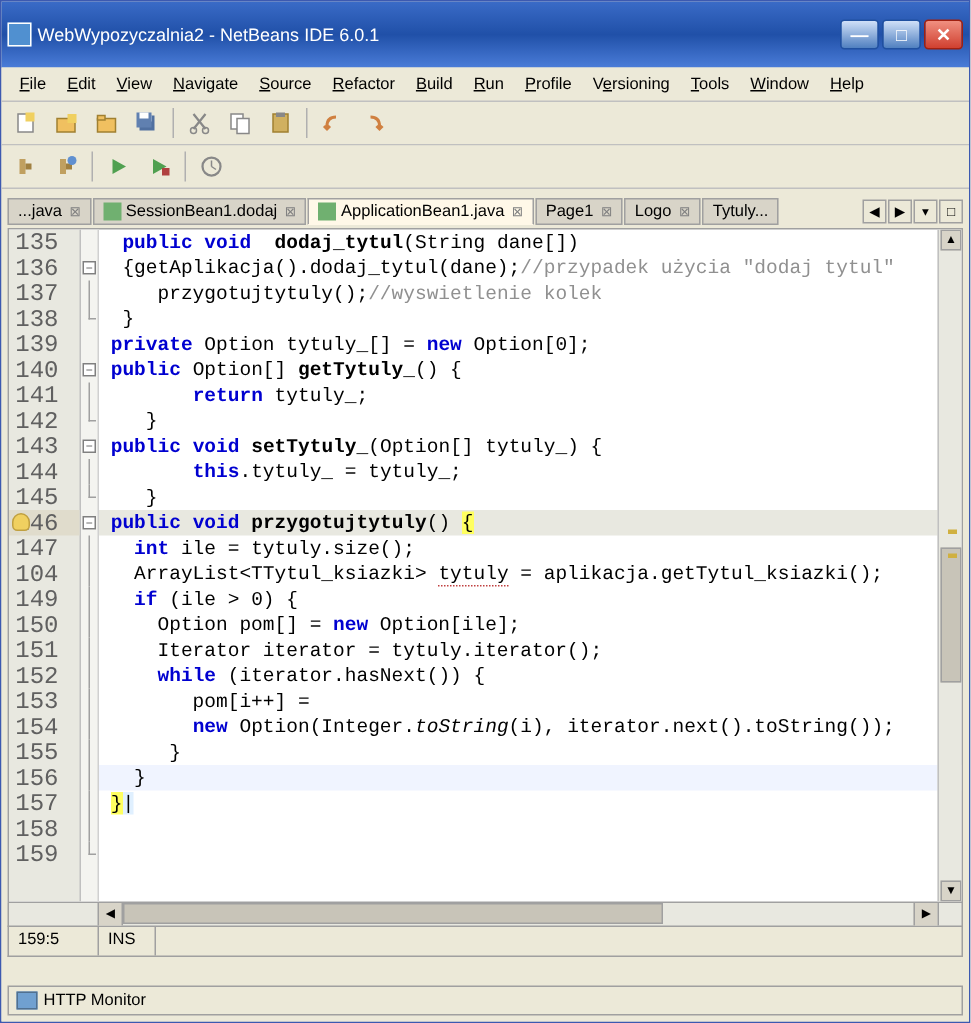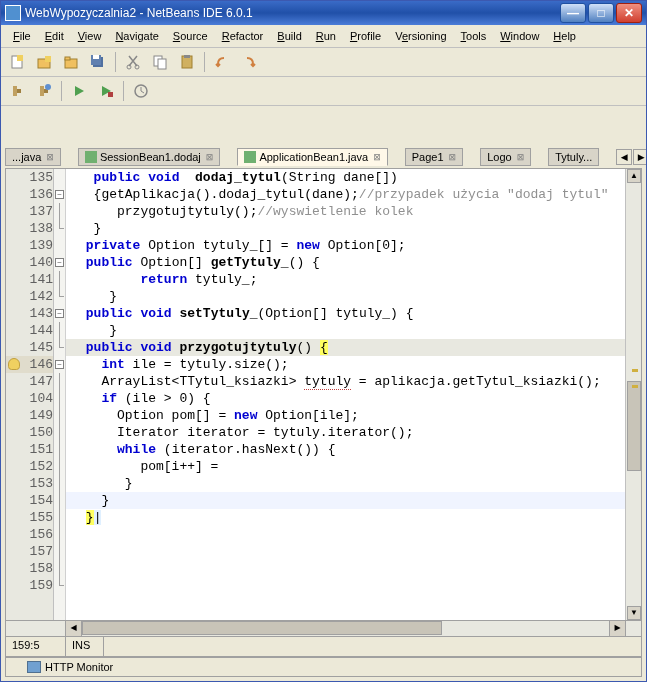--- a/index.html
+++ b/index.html
@@ -1,45 +1,45 @@
 <!DOCTYPE html>
 <html><head>
 <meta charset="utf-8">
 <style>
 * { margin: 0; padding: 0; box-sizing: border-box; }
 body { font-family: "Segoe UI", Tahoma, sans-serif; font-size: 11px; background: #d4d0c8; width: 647px; height: 682px; overflow: hidden; }
 .window { border: 1px solid #3c59b0; background: #ece9d8; height: 100%; display: flex; flex-direction: column; }
-.titlebar { background: linear-gradient(to bottom, #3a6bc7 0%, #2050a8 50%, #4a7cd8 100%); height: 24px; display: flex; align-items: center; padding: 0 4px; color: white; }
+.titlebar { background: linear-gradient(to bottom, #3a6bc7 0%, #2050a8 50%, #4a7cd8 100%); height: 44px; display: flex; align-items: center; padding: 0 4px; color: white; }
 .titlebar-icon { width: 16px; height: 16px; background: #5090d0; margin-right: 4px; border: 1px solid #fff; }
 .titlebar-text { flex: 1; font-size: 12px; font-weight: normal; }
 .win-btns { display: flex; gap: 2px; }
 .win-btn { width: 26px; height: 20px; background: linear-gradient(to bottom, #d0e0f8, #5080c0); border: 1px solid #2050a0; border-radius: 3px; color: white; font-weight: bold; font-size: 12px; display: flex; align-items: center; justify-content: center; cursor: pointer; }
 .win-btn.close { background: linear-gradient(to bottom, #f09080, #d04030); border-color: #a02010; }
 .menubar { background: #ece9d8; padding: 3px 6px; display: flex; gap: 2px; border-bottom: 1px solid #c0c0c0; }
 .menu-item { padding: 2px 6px; cursor: pointer; }
 .menu-item u { text-decoration: underline; }
 .toolbar { background: #ece9d8; padding: 2px 4px; display: flex; gap: 3px; border-bottom: 1px solid #c0c0c0; align-items: center; }
 .tool-btn { width: 24px; height: 24px; display: flex; align-items: center; justify-content: center; cursor: pointer; border: 1px solid transparent; }
 .tool-sep { width: 1px; height: 20px; background: #b0b0b0; margin: 0 2px; }
 .main-area { flex: 1; display: flex; flex-direction: column; background: #ece9d8; padding: 4px; overflow: hidden; }
-.tab-row { display: flex; align-items: center; gap: 16px; background: #ece9d8; height: 22px; margin-top: 36px; }
+.tab-row { display: flex; align-items: center; gap: 0; background: #ece9d8; height: 22px; }
 .tab { background: #d8d4c8; border: 1px solid #a0a0a0; padding: 2px 6px; font-size: 11px; cursor: pointer; display: flex; align-items: center; gap: 3px; margin-right: 1px; }
 .tab.active { background: #fff8e8; border-bottom: 1px solid #fff8e8; }
 .tab-icon { width: 12px; height: 12px; background: #70b070; }
 .tab-close { color: #808080; font-size: 9px; cursor: pointer; margin-left: 2px; }
 .tab-nav { margin-left: auto; display: flex; gap: 1px; }
 .tab-nav-btn { width: 16px; height: 16px; border: 1px solid #a0a0a0; background: #ece9d8; font-size: 9px; display: flex; align-items: center; justify-content: center; cursor: pointer; }
 .editor-wrap { flex: 1; border: 1px solid #a0a0a0; background: white; display: flex; overflow: hidden; position: relative; }
 .gutter { background: #e8e8e0; border-right: 1px solid #c0c0c0; width: 48px; flex-shrink: 0; }
-.gutter-line { height: 17px; display: flex; align-items: center; justify-content: flex-end; padding-right: 0; font-family: Monospaced, "Courier New", monospace; font-size: 13px; color: #606060; position: relative; }
+.gutter-line { height: 17px; display: flex; align-items: center; justify-content: flex-end; padding-right: 14px; font-family: Monospaced, "Courier New", monospace; font-size: 16px; color: #606060; position: relative; }
 .fold-col { width: 12px; background: #f4f4f0; border-right: 1px solid #d0d0d0; flex-shrink: 0; }
 .fold-mark { height: 17px; display: flex; align-items: center; justify-content: center; font-size: 9px; color: #606060; cursor: pointer; position: relative; }
 .fold-box { width: 9px; height: 9px; border: 1px solid #808080; background: white; font-size: 8px; line-height: 7px; text-align: center; }
 .code-area { flex: 1; overflow: auto; font-family: Monospaced, "Courier New", monospace; font-size: 13px; position: relative; }
-.code-line { height: 17px; white-space: pre; padding-left: 12px; line-height: 17px; }
+.code-line { height: 17px; white-space: pre; padding-left: 0; line-height: 17px; }
 .kw { color: #0000d0; font-weight: bold; }
 .ident-bold { font-weight: bold; }
 .comment { color: #909090; }
 .method-call { font-style: italic; }
 .hl146 { background: #e8e8e0; }
 .brace-match { background: #ffff60; }
 .cursor-brace { background: #e0f0ff; }
 .current-line { background: #f0f4ff; }
 .err-underline { border-bottom: 1px dotted #c04040; }
 .vert-scroll { position: absolute; right: 0; top: 0; width: 16px; height: 100%; background: #e8e8e0; border-left: 1px solid #c0c0c0; }
@@ -47,21 +47,21 @@
 .vert-btn { position: absolute; width: 14px; height: 14px; left: 1px; background: #d8d4c8; border: 1px solid #a0a0a0; font-size: 8px; text-align: center; line-height: 12px; cursor: pointer; }
 .warn-mark { position: absolute; right: 3px; width: 6px; height: 3px; background: #d0b040; }
 .light-bulb { width: 12px; height: 12px; background: #f0d060; border-radius: 50% 50% 30% 30%; position: absolute; left: 2px; top: 2px; border: 1px solid #c0a040; }
 .hscroll-row { height: 16px; background: #e8e8e0; border: 1px solid #a0a0a0; border-top: none; display: flex; }
 .hscroll-btn { width: 16px; background: #d8d4c8; border-right: 1px solid #a0a0a0; font-size: 8px; text-align: center; line-height: 14px; cursor: pointer; }
 .hscroll-btn.r { border-right: none; border-left: 1px solid #a0a0a0; }
 .hscroll-track { flex: 1; position: relative; }
 .hscroll-thumb { position: absolute; height: 14px; top: 0; background: #c8c4b8; border: 1px solid #a0a0a0; }
 .status-row { height: 20px; background: #ece9d8; border: 1px solid #a0a0a0; border-top: none; display: flex; }
 .status-cell { border-right: 1px solid #a0a0a0; padding: 2px 6px; font-size: 11px; }
-.bottom-panel { margin-top: 0; border: 1px solid #a0a0a0; background: #ece9d8; padding: 3px 21px; display: flex; align-items: center; gap: 4px; }
+.bottom-panel { margin-top: 19px; border: 1px solid #a0a0a0; background: #ece9d8; padding: 3px 5px; display: flex; align-items: center; gap: 4px; }
 .monitor-icon { width: 14px; height: 12px; background: #70a0d0; border: 1px solid #507090; display: inline-block; }
 svg { display: block; }
 </style>
 </head>
 <body>
 
 <div class="window">
 
   <div class="titlebar">
     <div class="titlebar-icon"></div>
@@ -328,29 +328,31 @@
       <div class="code-area" id="codearea">
           <div class="code-line">  <span class="kw">public</span> <span class="kw">void</span>  <span class="ident-bold">dodaj_tytul</span>(String dane[])</div>
           <div class="code-line">  {getAplikacja().dodaj_tytul(dane);<span class="comment">//przypadek użycia "dodaj tytul"</span></div>
           <div class="code-line">     przygotujtytuly();<span class="comment">//wyswietlenie kolek</span></div>
           <div class="code-line">  }</div>
           <div class="code-line"> <span class="kw">private</span> Option tytuly_[] = <span class="kw">new</span> Option[0];</div>
           <div class="code-line"> <span class="kw">public</span> Option[] <span class="ident-bold">getTytuly_</span>() {</div>
           <div class="code-line">        <span class="kw">return</span> tytuly_;</div>
           <div class="code-line">    }</div>
           <div class="code-line"> <span class="kw">public</span> <span class="kw">void</span> <span class="ident-bold">setTytuly_</span>(Option[] tytuly_) {</div>
+          <div class="code-line">        <span class="kw">this</span>.tytuly_ = tytuly_;</div>
           <div class="code-line">    }</div>
           <div class="code-line hl146"> <span class="kw">public</span> <span class="kw">void</span> <span class="ident-bold">przygotujtytuly</span>() <span class="brace-match">{</span></div>
           <div class="code-line">   <span class="kw">int</span> ile = tytuly.size();</div>
           <div class="code-line">   ArrayList&lt;TTytul_ksiazki&gt; <span class="err-underline">tytuly</span> = aplikacja.getTytul_ksiazki();</div>
           <div class="code-line">   <span class="kw">if</span> (ile &gt; 0) {</div>
           <div class="code-line">     Option pom[] = <span class="kw">new</span> Option[ile];</div>
           <div class="code-line">     Iterator iterator = tytuly.iterator();</div>
           <div class="code-line">     <span class="kw">while</span> (iterator.hasNext()) {</div>
           <div class="code-line">        pom[i++] =</div>
+          <div class="code-line">        <span class="kw">new</span> Option(Integer.<span class="method-call">toString</span>(i), iterator.next().toString());</div>
           <div class="code-line">      }</div>
           <div class="code-line current-line">   }</div>
           <div class="code-line"> <span class="brace-match">}</span><span class="cursor-brace">|</span></div>
         </div>
       <div class="vert-scroll">
         <div class="vert-btn" style="top:0">▲</div>
         <div class="vert-thumb" style="top:212px;height:90px"></div>
         <div class="warn-mark" style="top:200px"></div>
         <div class="warn-mark" style="top:216px"></div>
         <div class="vert-btn" style="bottom:0">▼</div>

